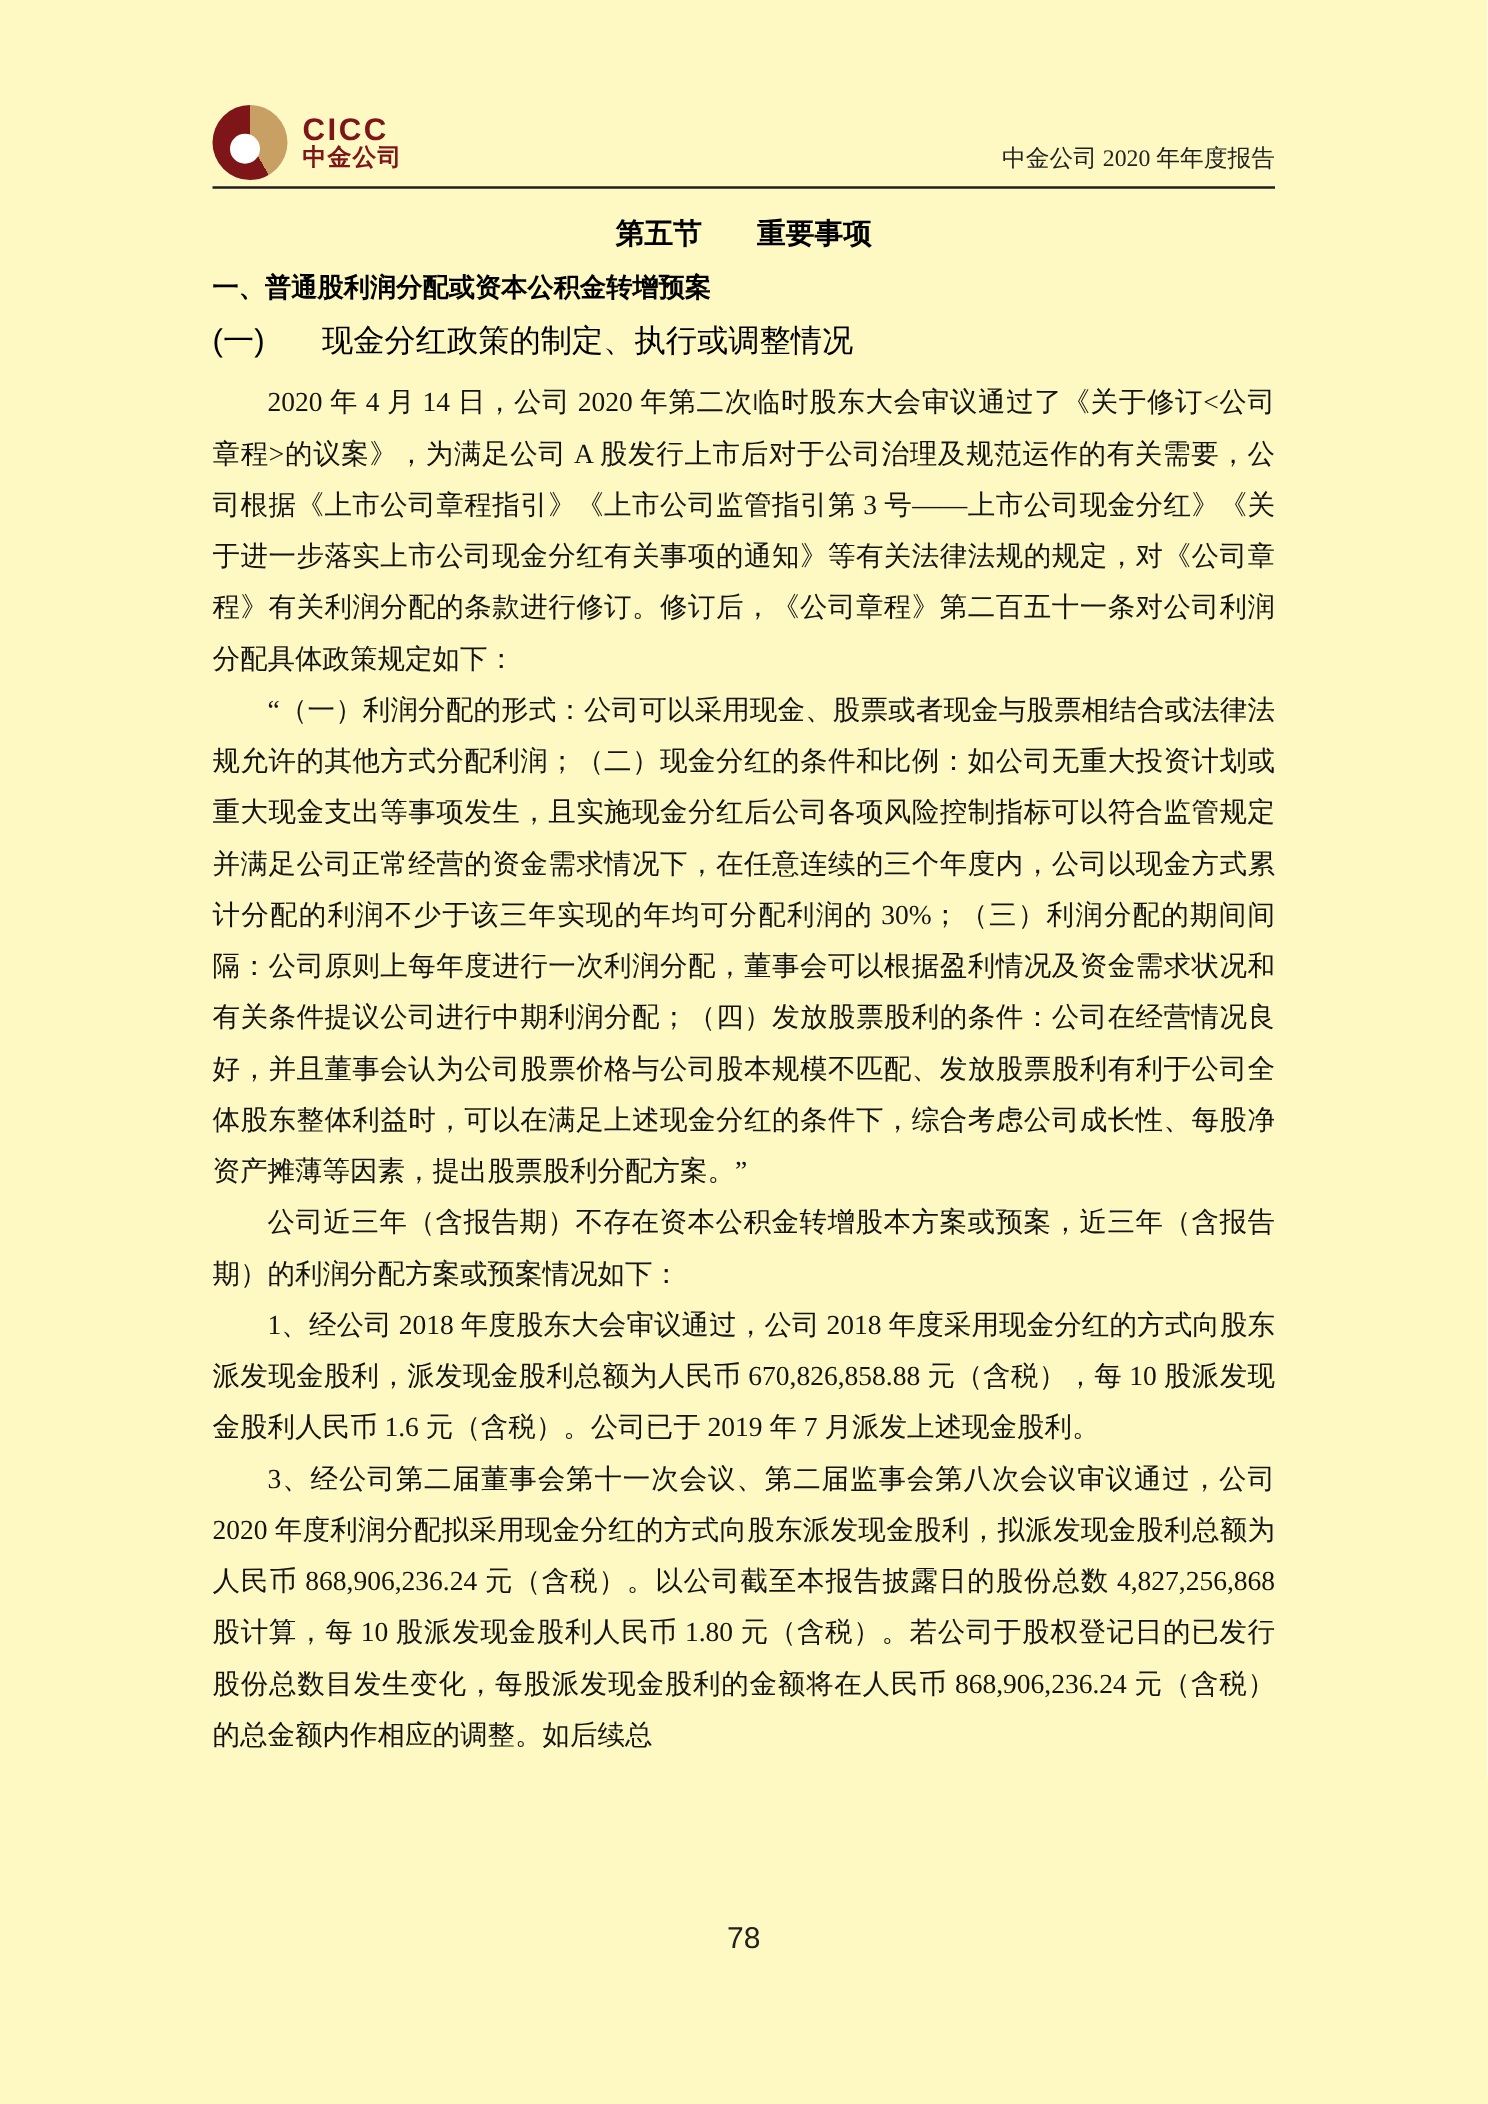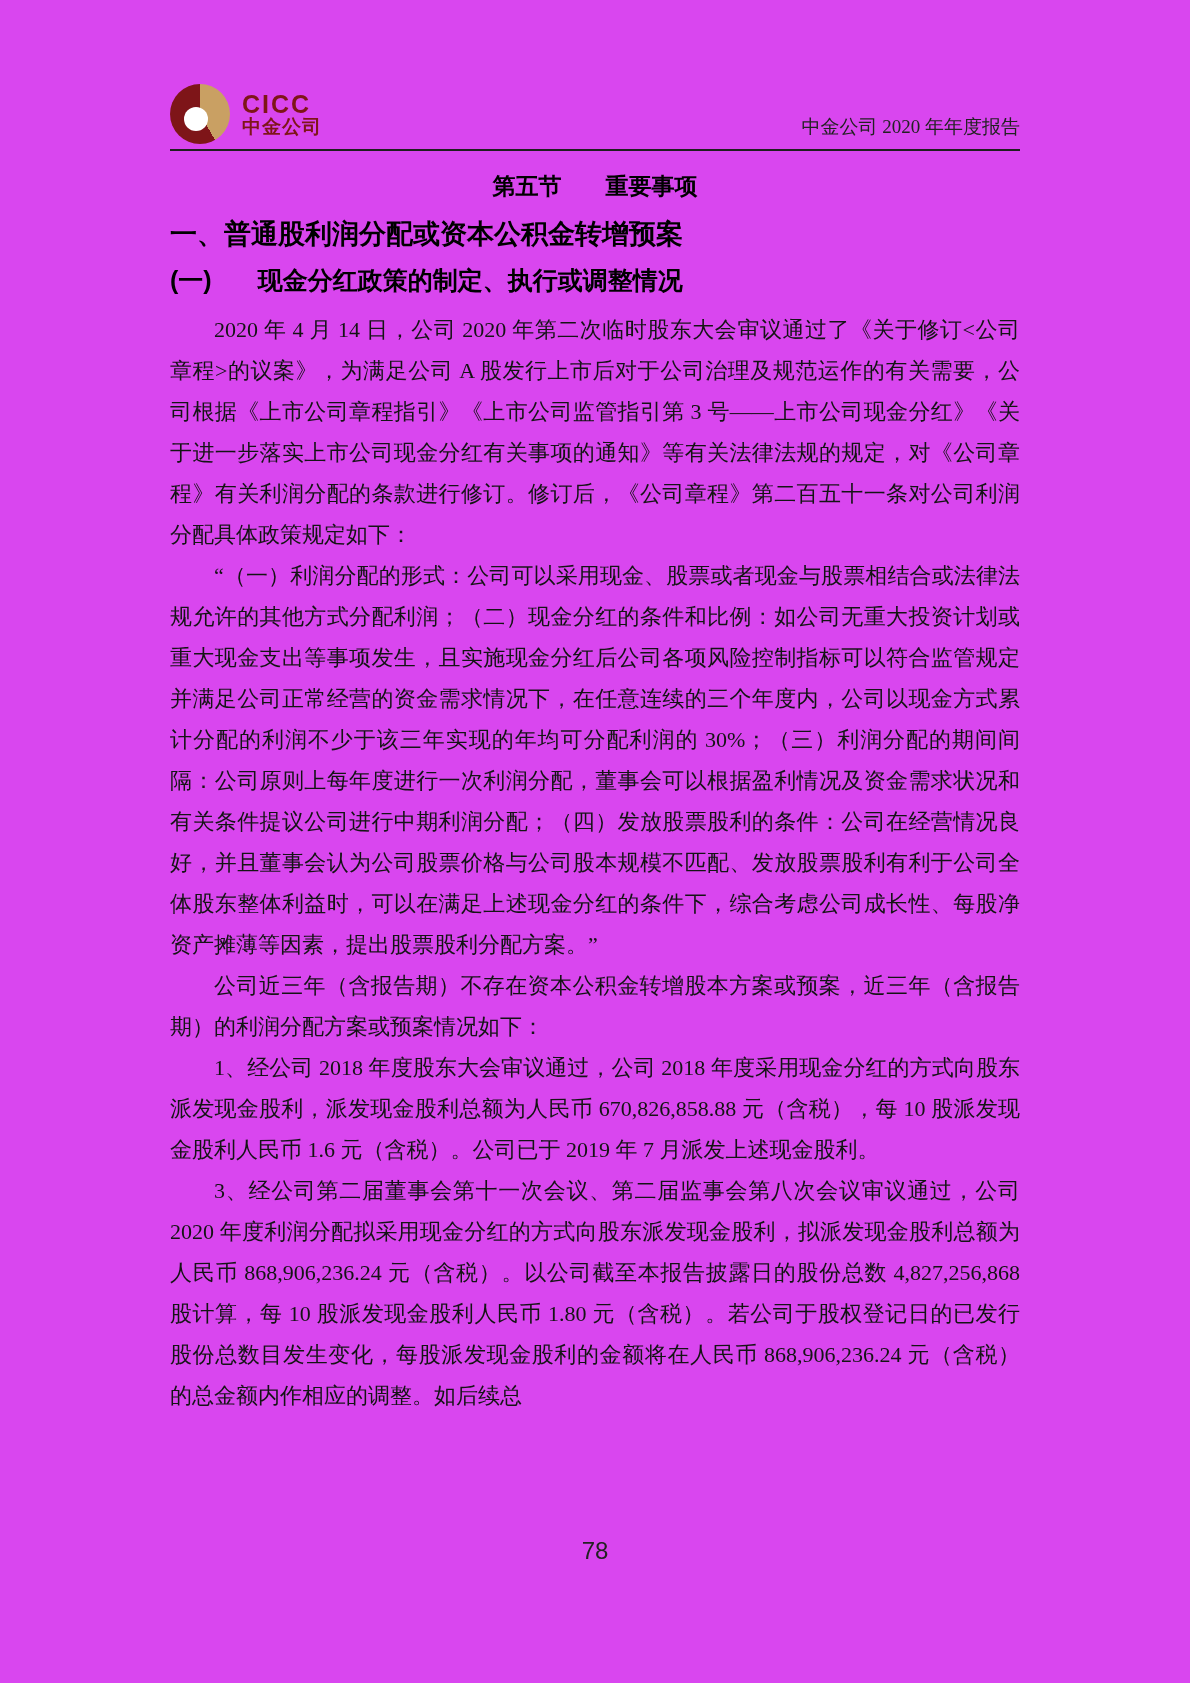--- a/index.html
+++ b/index.html
@@ -2,21 +2,21 @@
 <html><head>
 <meta charset="utf-8">
 <style>
   * { box-sizing: border-box; }
   html, body { margin: 0; padding: 0; background: #ffffff; }
   .page {
     position: relative;
     width: 1190px;
     height: 1683px;
     margin: 0 auto;
-    background: #d946ef;
+    background: #fef9c3;
     color: #141414;
     font-family: "Liberation Serif", "DejaVu Serif", serif;
     padding: 84px 170px 16px 170px;
     overflow: hidden;
   }
   
   .header {
     display: flex;
     justify-content: space-between;
     align-items: flex-end;
@@ -61,27 +61,27 @@
     font-family: "Liberation Sans", "DejaVu Sans", sans-serif;
     font-weight: bold;
     font-size: 23px;
     color: #000000;
     margin: 20px 0 14px 0;
   }
   .chapter-title .chapter-name { margin-left: 44px; }
   .h1-heading {
     font-family: "Liberation Sans", "DejaVu Sans", sans-serif;
     font-weight: bold;
-    font-size: 27px;
+    font-size: 21px;
     color: #000000;
     margin: 6px 0 12px 0;
   }
   .h2-heading {
     font-family: "Liberation Sans", "DejaVu Sans", sans-serif;
-    font-weight: bold;
+    font-weight: normal;
     font-size: 25px;
     color: #000000;
     margin: 0 0 12px 0;
   }
   .h2-heading .h2-title { margin-left: 46px; }
   .applicability {
     font-size: 22px;
     margin: 0 0 6px 0;
   }
   .applicability .na { margin-left: 14px; }

